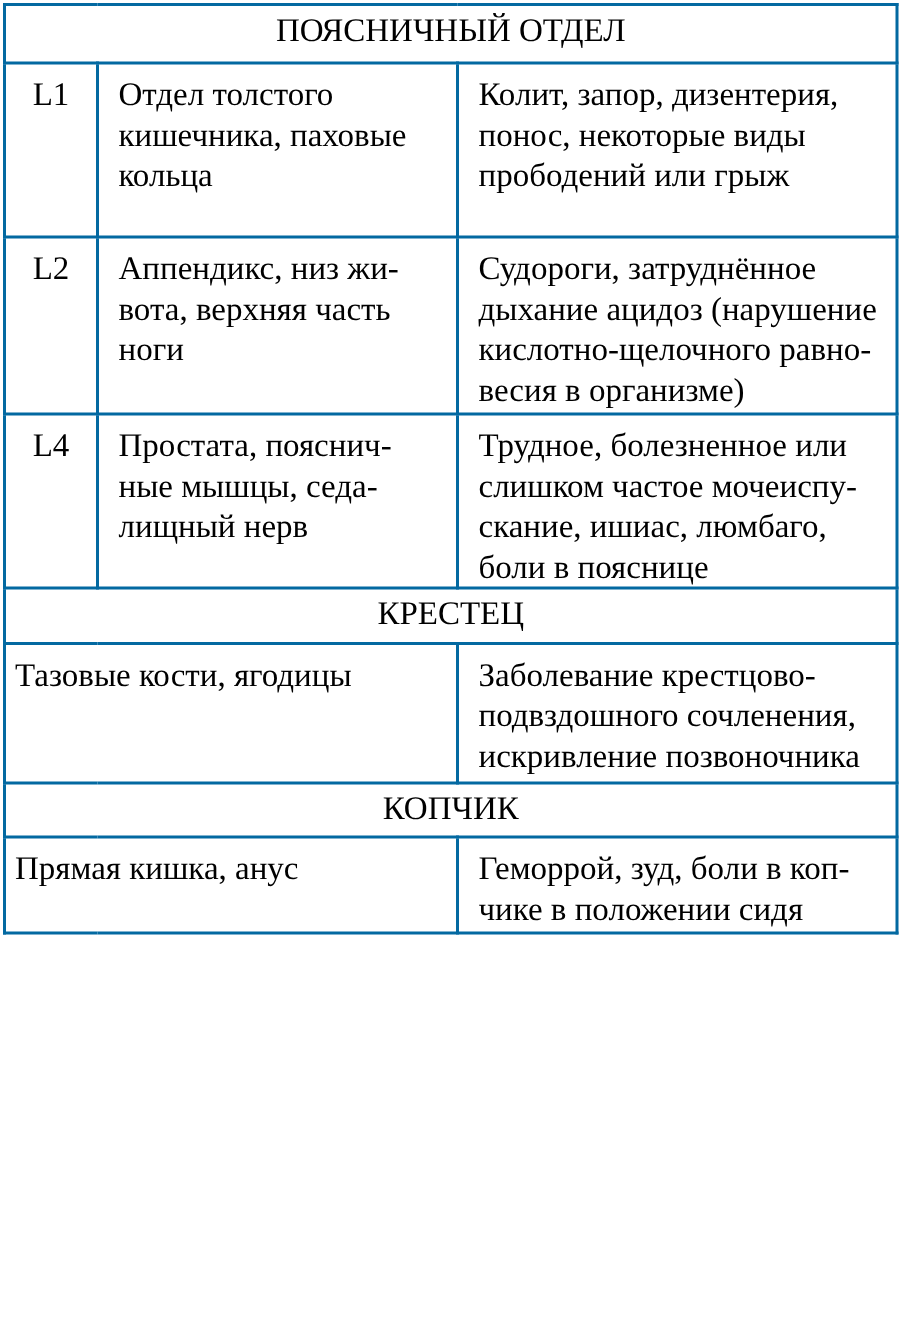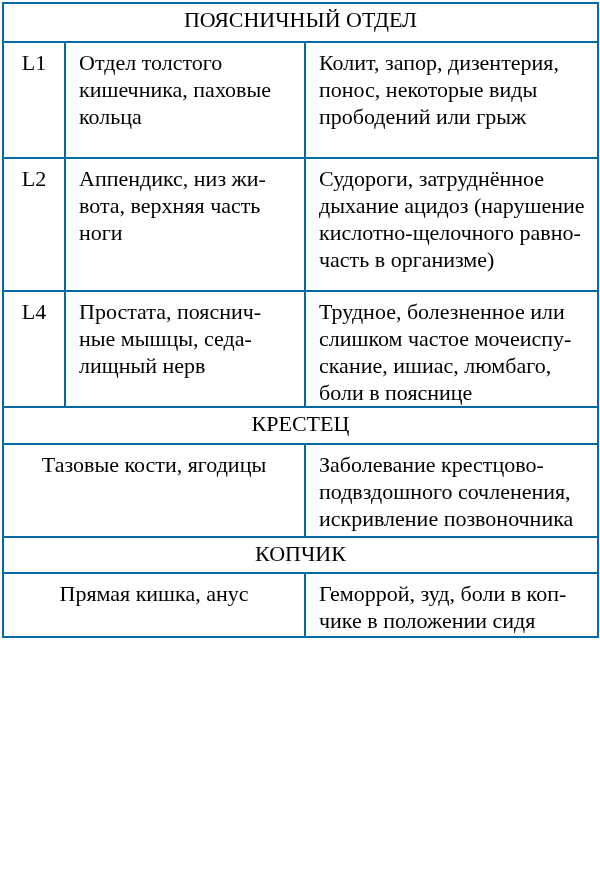--- a/index.html
+++ b/index.html
@@ -44,26 +44,26 @@
     text-align: center;
     padding: 6px 2px 0 2px;
   }
   td.organs-cell {
     padding: 6px 18px 0 13px;
   }
   td.symptoms-cell {
     padding: 6px 4px 0 13px;
   }
   td.merged-organs-cell {
-    text-align: center;
+    text-align: left;
     padding: 6px 6px 0 6px;
   }
   tr.r-hdr1   { height: 39px; }
   tr.r-l1     { height: 116px; }
-  tr.r-l2     { height: 133px; }
+  tr.r-l2     { height: 118px; }
   tr.r-l3     { height: 140px; }
   tr.r-l4     { height: 94px; }
   tr.r-l5     { height: 137px; }
   tr.r-hdr2   { height: 37px; }
   tr.r-sacrum { height: 93px; }
   tr.r-hdr3   { height: 33px; }
   tr.r-coccyx { height: 64px; }
 </style>
 </head>
 <body>
@@ -92,21 +92,21 @@
     </tr>
 
     <tr class="r-l2">
       <td class="label-cell">L2</td>
       <td class="organs-cell">Аппендикс, низ жи-
 вота, верхняя часть
 ноги</td>
       <td class="symptoms-cell">Судороги, затруднённое
 дыхание ацидоз (нарушение
 кислотно-щелочного равно-
-часть в организме)</td>
+весия в организме)</td>
     </tr>
 
 
     <tr class="r-l4">
       <td class="label-cell">L4</td>
       <td class="organs-cell">Простата, пояснич-
 ные мышцы, седа-
 лищный нерв</td>
       <td class="symptoms-cell">Трудное, болезненное или
 слишком частое мочеиспу-

